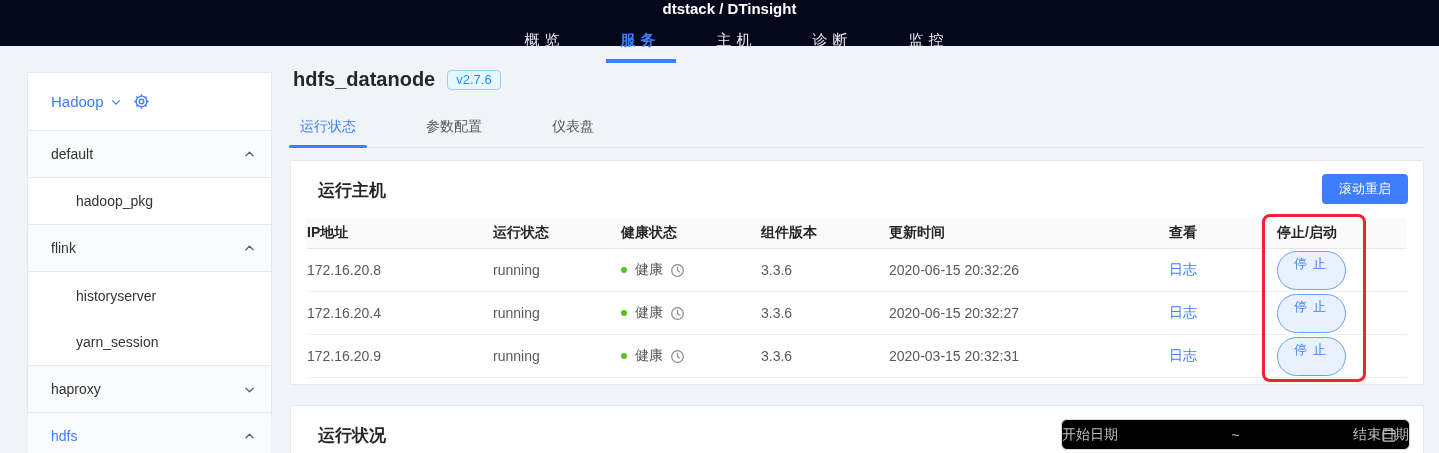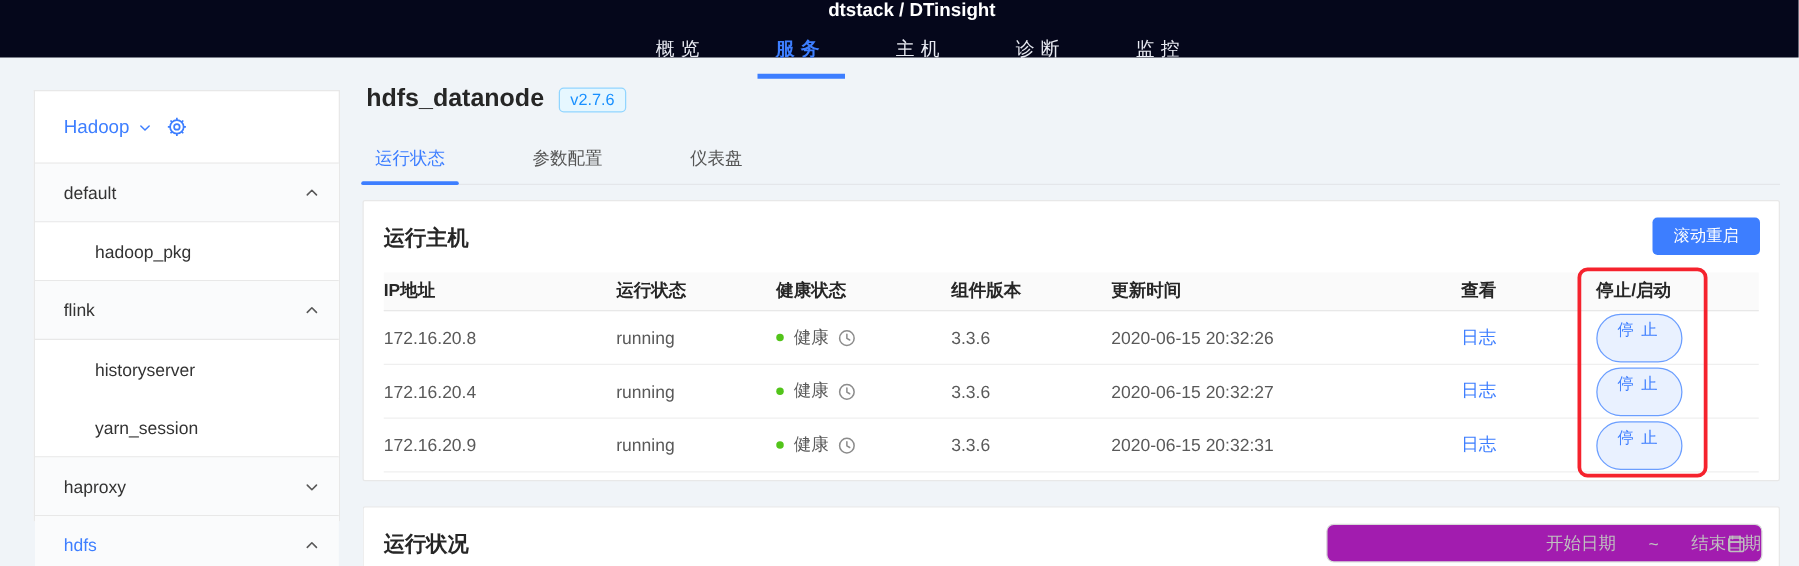--- a/index.html
+++ b/index.html
@@ -69,21 +69,21 @@
     content:""; position:absolute; left:0; right:0; bottom:-1px; height:3px;
     background:#3d7eff; border-radius:2px;
   }
 
   
   .card {
     position:absolute; background:#fff; border:1px solid #e8e8e8; border-radius:2px;
   }
   .card.hosts { left:290px; top:160px; width:1134px; height:225px; }
   .card.status { left:290px; top:405px; width:1134px; height:60px; border-bottom:none; }
-  .card-head { position:relative; height:57px; padding:18px 16px 0; }
+  .card-head { position:relative; height:57px; padding:18px 27px 0; }
   .card-title { font-size:17px; font-weight:bold; color:#262626; }
   .primary-btn {
     position:absolute; right:15px; top:13px; height:30px; padding:0 17px;
     background:#3d7eff; color:#ffffff; font-size:13px; border:none; border-radius:4px;
     cursor:pointer; line-height:30px;
   }
 
   
   .host-table { margin:0 16px; }
   .t-row {
@@ -108,22 +108,22 @@
 
   
   .annotation-box {
     position:absolute; left:1262px; top:214px; width:104px; height:168px;
     border:3px solid #f5222d; border-radius:8px; pointer-events:none;
   }
 
   
   .date-range {
     position:absolute; left:770px; top:13px; width:349px; height:31px;
-    border:1px solid #d9d9d9; border-radius:6px; background:#a21caf;
-    display:flex; align-items:center; justify-content:flex-end; cursor:pointer;
+    border:1px solid #d9d9d9; border-radius:6px; background:#000000;
+    display:flex; align-items:center; justify-content:space-between; cursor:pointer;
   }
   .date-range .ph { color:#bfbfbf; font-size:14px; }
   .date-range .sep { margin:0 26px; }
   .date-range .cal { position:absolute; right:12px; top:7px; }
 </style>
 </head>
 <body>
 
 <header class="topnav">
   <div class="brand">dtstack / DTinsight</div>
@@ -256,21 +256,21 @@
       <div>running</div>
       <div class="health-cell">
         <span class="dot"></span>
         <span class="health-text">健康</span>
         <svg width="15" height="15" viewBox="0 0 16 16">
             <circle cx="8" cy="8" r="6.2" fill="none" stroke="#8c8c8c" stroke-width="1.3"></circle>
             <path d="M8 4.6 V8.2 L10.4 9.6" fill="none" stroke="#8c8c8c" stroke-width="1.3" stroke-linecap="round"></path>
           </svg>
       </div>
       <div>3.3.6</div>
-      <div>2020-06-15 20:32:31</div>
+      <div>2020-03-15 20:32:31</div>
       <div><span class="link">日志</span></div>
       <div><span class="pill-btn">停止</span></div>
     </div>
   </div>
 </section>
 
 <div class="annotation-box"></div>
 
 <section class="card status">
   <div class="card-head">

